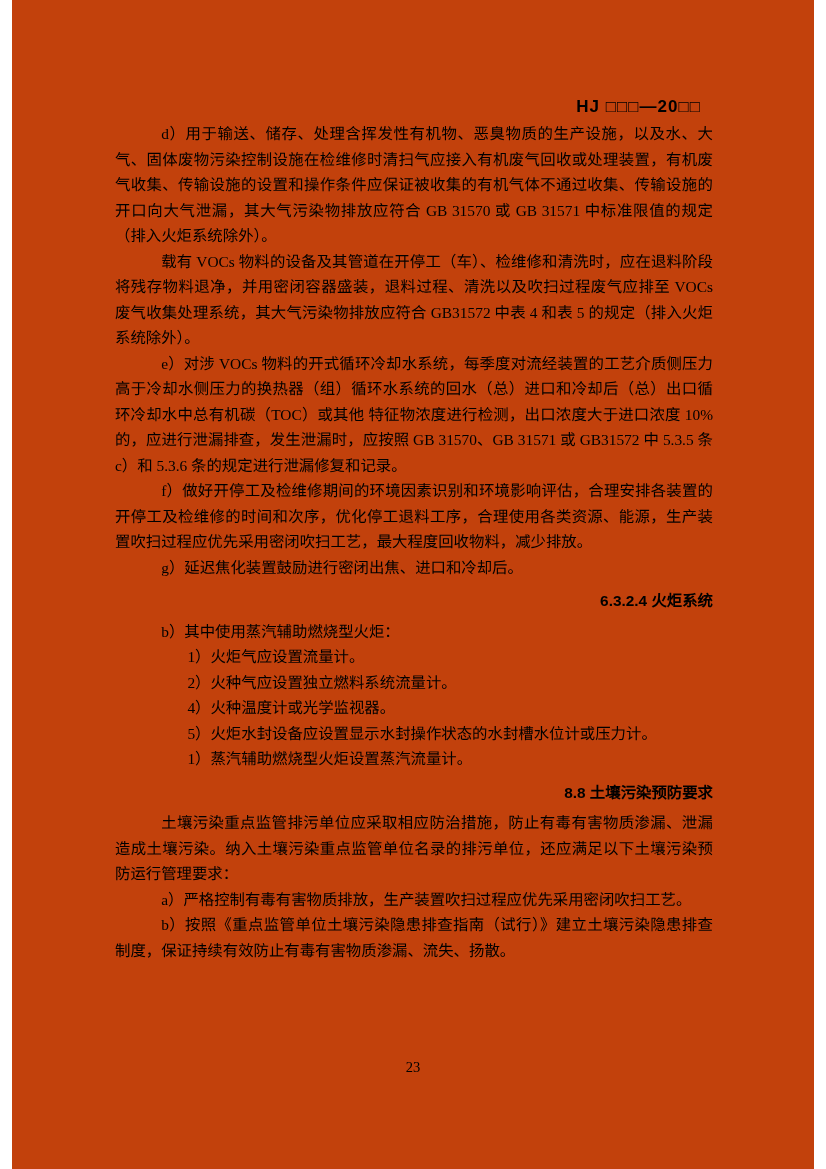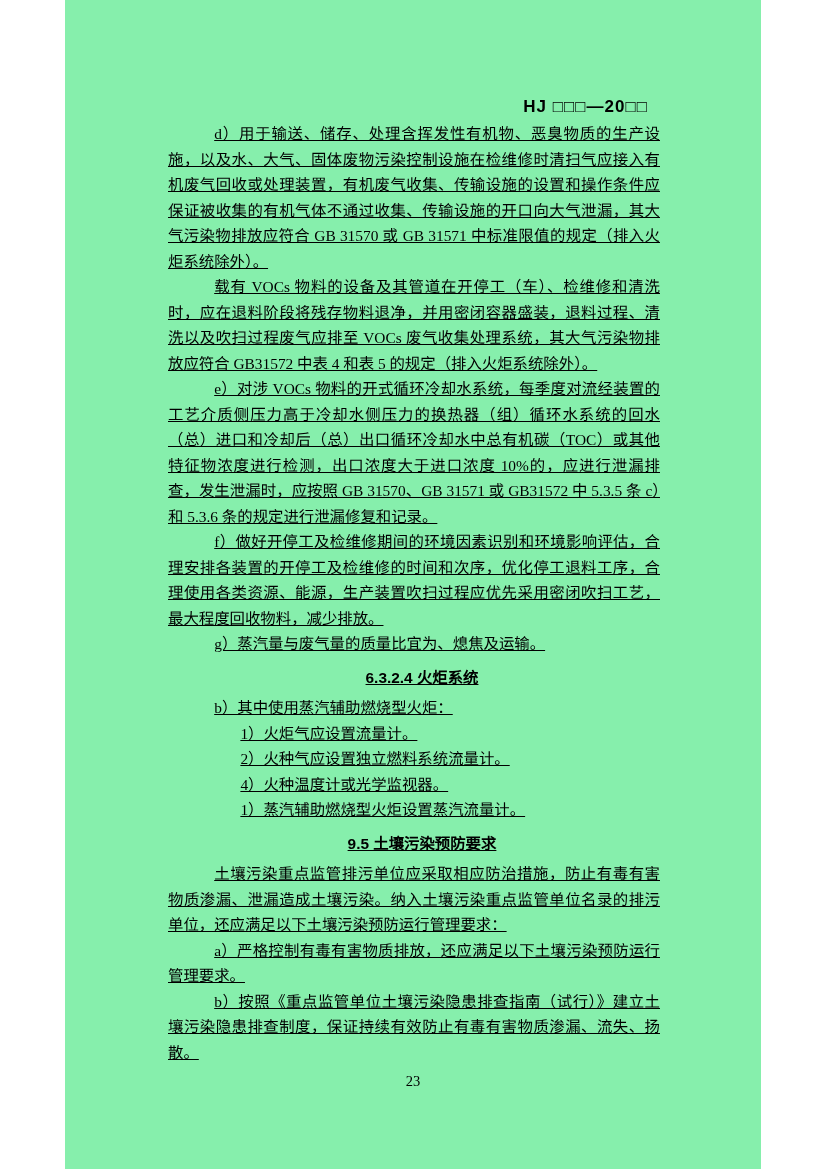--- a/index.html
+++ b/index.html
@@ -2,24 +2,24 @@
 <html lang="zh-CN"><head>
 <meta charset="utf-8">
 <style>
   html, body {
     margin: 0;
     padding: 0;
     background: #ffffff;
   }
   .page {
     position: relative;
-    width: 696px;
+    width: 802px;
     height: 1169px;
     margin: 0 auto;
-    background: #86efac;
+    background: #c2410c;
     color: #000000;
     box-sizing: border-box;
     padding: 96px 101px 0 103px;
     font-family: "Liberation Serif", "DejaVu Serif", serif;
     overflow: hidden;
   }
   .header {
     text-align: right;
     font-family: "Liberation Sans", "DejaVu Sans", sans-serif;
     font-weight: bold;
@@ -28,67 +28,67 @@
     line-height: 22px;
     padding-right: 12px;
     margin-bottom: 3px;
     white-space: nowrap;
   }
   .doc-body p {
     margin: 0;
     font-size: 15.4px;
     line-height: 25.5px;
     text-align: justify;
-    text-decoration: underline;
   }
   .doc-body p.para {
     text-indent: 3em;
   }
   .doc-body p.list {
     margin-left: 4.7em;
     text-indent: 0;
   }
   .doc-body p.heading {
     font-family: "Liberation Sans", "DejaVu Sans", sans-serif;
     font-weight: bold;
     font-size: 15.4px;
     text-indent: 0;
-    text-align: center;
+    text-align: right;
     margin: 8px 0 5px 16px;
   }
   .footer {
     position: absolute;
     left: 0;
     right: 0;
-    bottom: 79px;
+    bottom: 93px;
     text-align: center;
     font-size: 14.5px;
     font-family: "Liberation Serif", "DejaVu Serif", serif;
   }
 </style>
 </head>
 <body>
 
 <div class="page">
   <div class="header">
     <span>HJ □□□—20□□</span>
   </div>
   <div class="doc-body" id="doc-body">
       <p class="para">d）用于输送、储存、处理含挥发性有机物、恶臭物质的生产设施，以及水、大气、固体废物污染控制设施在检维修时清扫气应接入有机废气回收或处理装置，有机废气收集、传输设施的设置和操作条件应保证被收集的有机气体不通过收集、传输设施的开口向大气泄漏，其大气污染物排放应符合 GB 31570 或 GB 31571 中标准限值的规定（排入火炬系统除外）。</p>
       <p class="para">载有 VOCs 物料的设备及其管道在开停工（车）、检维修和清洗时，应在退料阶段将残存物料退净，并用密闭容器盛装，退料过程、清洗以及吹扫过程废气应排至 VOCs 废气收集处理系统，其大气污染物排放应符合 GB31572 中表 4 和表 5 的规定（排入火炬系统除外）。</p>
       <p class="para">e）对涉 VOCs 物料的开式循环冷却水系统，每季度对流经装置的工艺介质侧压力高于冷却水侧压力的换热器（组）循环水系统的回水（总）进口和冷却后（总）出口循环冷却水中总有机碳（TOC）或其他 特征物浓度进行检测，出口浓度大于进口浓度 10%的，应进行泄漏排查，发生泄漏时，应按照 GB 31570、GB 31571 或 GB31572 中 5.3.5 条 c）和 5.3.6 条的规定进行泄漏修复和记录。</p>
       <p class="para">f）做好开停工及检维修期间的环境因素识别和环境影响评估，合理安排各装置的开停工及检维修的时间和次序，优化停工退料工序，合理使用各类资源、能源，生产装置吹扫过程应优先采用密闭吹扫工艺，最大程度回收物料，减少排放。</p>
-      <p class="para">g）蒸汽量与废气量的质量比宜为、熄焦及运输。</p>
+      <p class="para">g）延迟焦化装置鼓励进行密闭出焦、进口和冷却后。</p>
       <p class="heading">6.3.2.4 火炬系统</p>
       <p class="para">b）其中使用蒸汽辅助燃烧型火炬：</p>
       <p class="list">1）火炬气应设置流量计。</p>
       <p class="list">2）火种气应设置独立燃料系统流量计。</p>
       <p class="list">4）火种温度计或光学监视器。</p>
+      <p class="list">5）火炬水封设备应设置显示水封操作状态的水封槽水位计或压力计。</p>
       <p class="list">1）蒸汽辅助燃烧型火炬设置蒸汽流量计。</p>
-      <p class="heading">9.5 土壤污染预防要求</p>
+      <p class="heading">8.8 土壤污染预防要求</p>
       <p class="para">土壤污染重点监管排污单位应采取相应防治措施，防止有毒有害物质渗漏、泄漏造成土壤污染。纳入土壤污染重点监管单位名录的排污单位，还应满足以下土壤污染预防运行管理要求：</p>
-      <p class="para">a）严格控制有毒有害物质排放，还应满足以下土壤污染预防运行管理要求。</p>
+      <p class="para">a）严格控制有毒有害物质排放，生产装置吹扫过程应优先采用密闭吹扫工艺。</p>
       <p class="para">b）按照《重点监管单位土壤污染隐患排查指南（试行）》建立土壤污染隐患排查制度，保证持续有效防止有毒有害物质渗漏、流失、扬散。</p>
     </div>
   <div class="footer">
     <span>23</span>
   </div>
 </div>
 
 </body></html>

